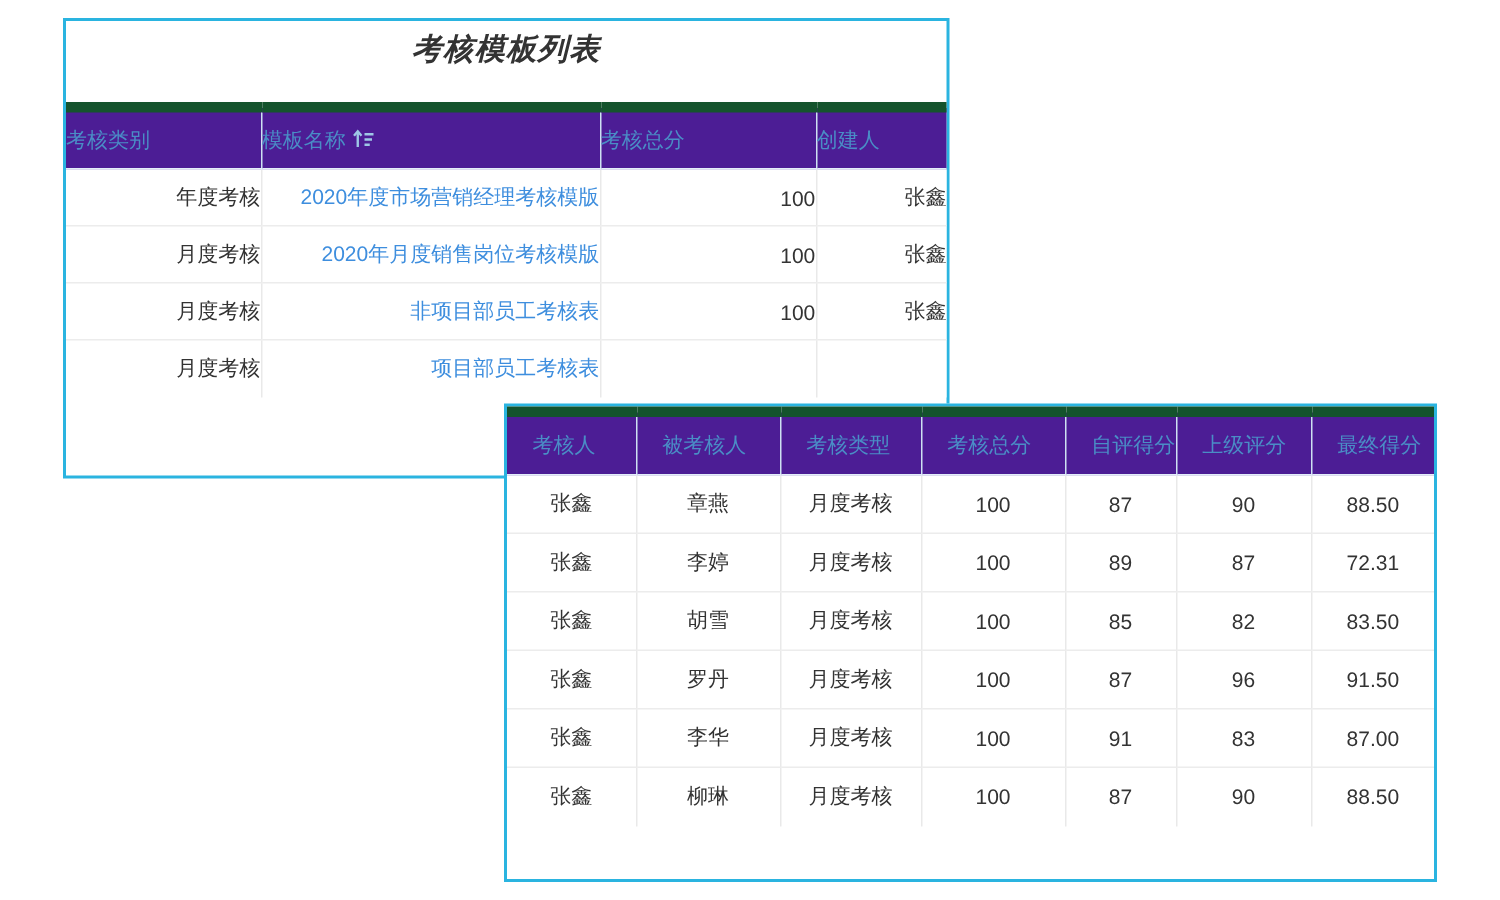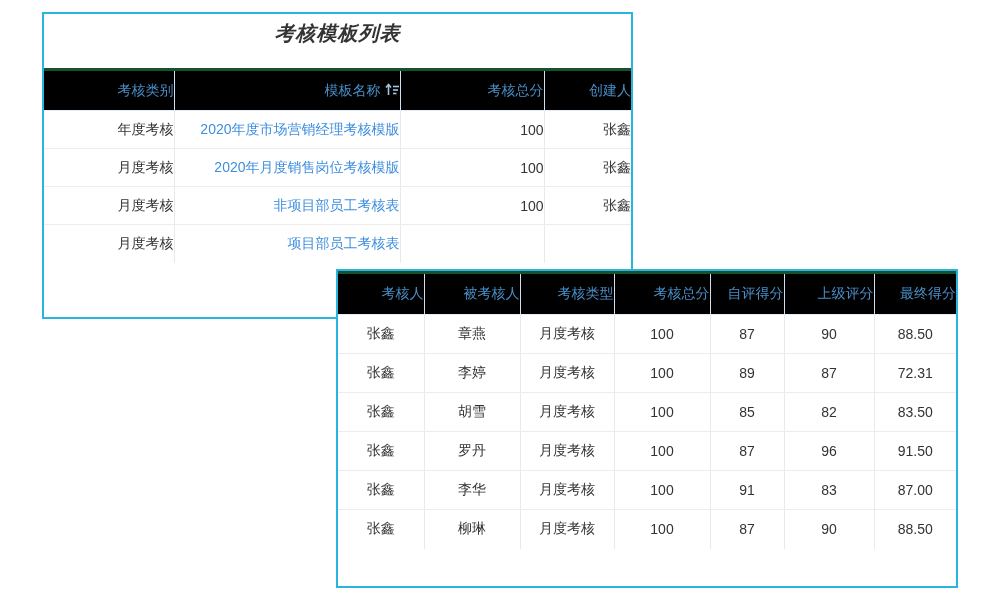--- a/index.html
+++ b/index.html
@@ -6,26 +6,26 @@
   html,body { width:1000px; height:600px; background:#ffffff; overflow:hidden;
               font-family:"Liberation Sans","DejaVu Sans",sans-serif; }
   .panel { position:absolute; background:#ffffff; border:2px solid #2ab4e0; }
   #panel-templates { left:42px; top:12px; width:591px; height:307px; }
   #panel-records   { left:336px; top:269px; width:622px; height:319px; }
   .panel-title { text-align:center; font-weight:bold; color:#333333; font-size:20px;
                  letter-spacing:1px; }
   #panel-templates .panel-title { line-height:38px; height:54px;font-style:italic; }
   #panel-records   .panel-title { line-height:40px; height:40px; }
   table { width:100%; border-collapse:collapse; table-layout:fixed; }
-  th { background:#000000; color:#4a8dc6; font-weight:normal; font-size:14px;
-       text-align:right; border-top:3px solid #14532d; border-bottom:1px solid #e3eefa;
+  th { background:#4c1d95; color:#4a8dc6; font-weight:normal; font-size:14px;
+       text-align:left; border-top:7px solid #14532d; border-bottom:1px solid #e3eefa;
        border-right:1px solid #cde1f2; }
   th:last-child { border-right:none; }
   #panel-templates th { height:41px; }
-  #panel-records   th { height:42px; }
+  #panel-records   th { height:42px;padding-left:17px; }
   td { color:#333333; font-size:14px; text-align:center;
        border-bottom:1px solid #ececec; border-right:1px solid #e9e9e9; background:#fff; }
   td:last-child { border-right:none; }
   tr:last-child td { border-bottom:none; }
   #panel-templates td { height:38px;text-align:right; }
   #panel-records   td { height:39px; }
   a.tpl-link { color:#3e8ede; text-decoration:none; cursor:pointer; font-size:14px; }
   .sort-icon { display:inline-block; vertical-align:-1px; margin-left:4px; cursor:pointer; }
 </style>
 </head>

